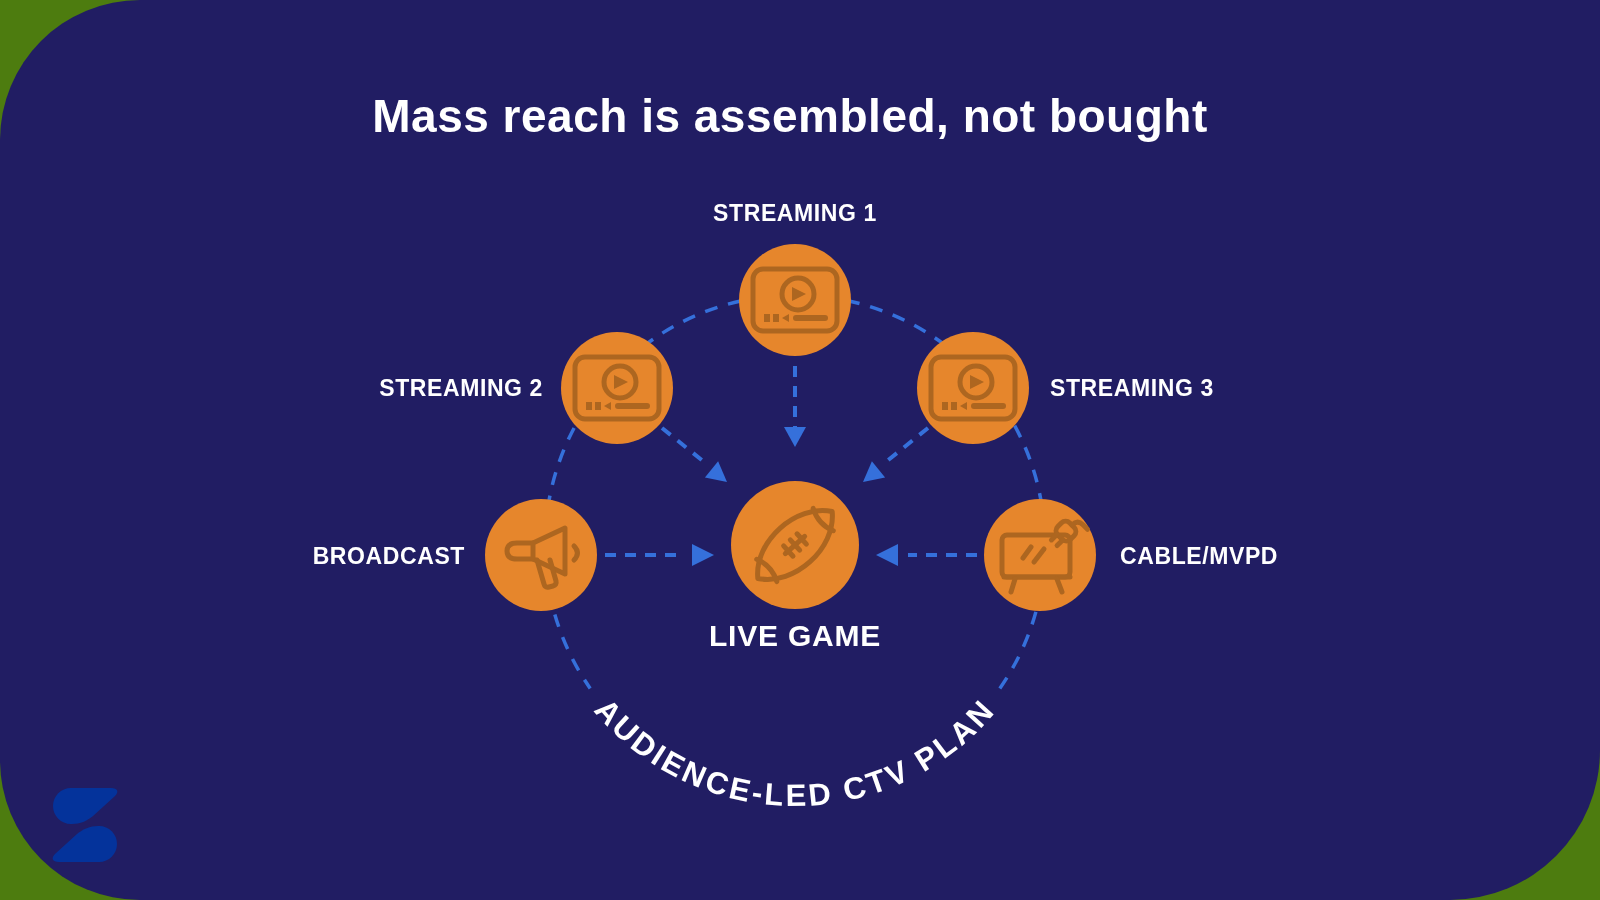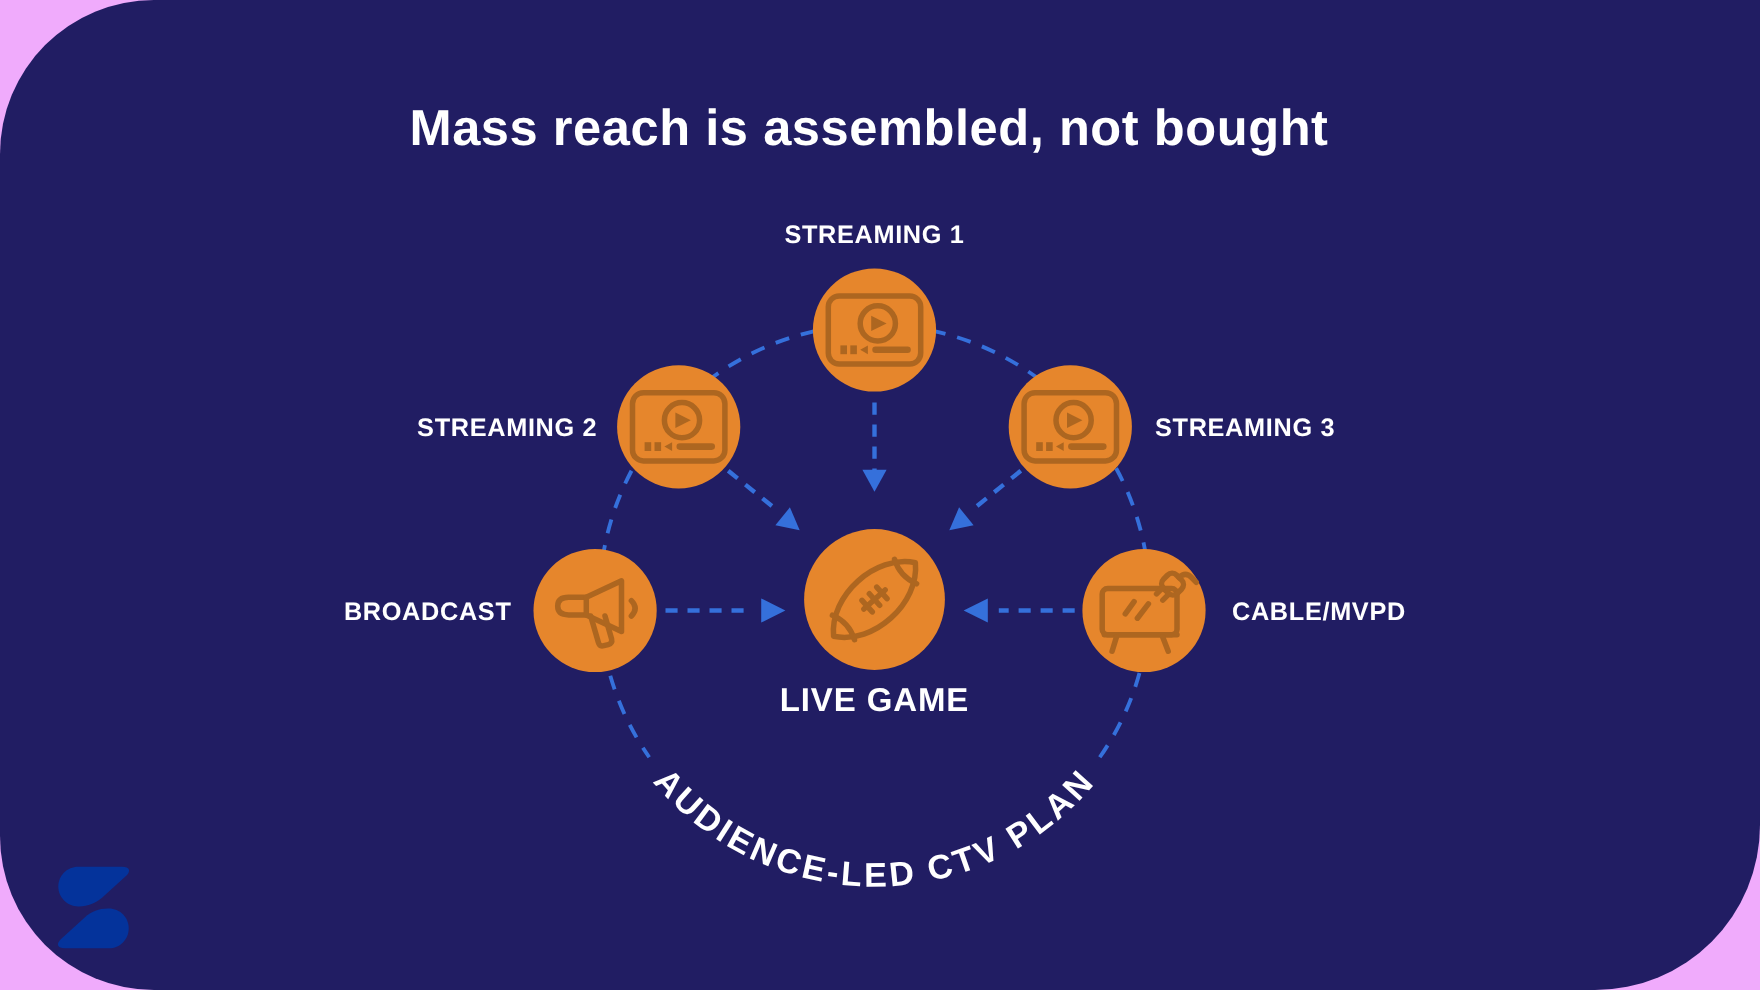--- a/index.html
+++ b/index.html
@@ -1,17 +1,17 @@
 <!DOCTYPE html>
 <html><head>
 <meta charset="utf-8">
 <style>
   html,body{margin:0;padding:0;background:#ffffff;}
   body{width:1600px;height:900px;overflow:hidden;font-family:"Liberation Sans",sans-serif;}
-  .stage{position:relative;width:1600px;height:900px;background:#f0abfc;}
+  .stage{position:relative;width:1600px;height:900px;background:#4d7c0f;}
   .canvas{position:absolute;inset:0;background:#211d63;border-radius:140px 0 150px 140px;}
   svg.diagram{position:absolute;inset:0;}
   text{font-family:"Liberation Sans",sans-serif;}
   .title-text{fill:#ffffff;font-size:46px;font-weight:700;letter-spacing:0.5px;}
   .node-label{fill:#ffffff;font-size:23px;font-weight:700;letter-spacing:0.6px;}
   .center-label{fill:#ffffff;font-size:30px;font-weight:700;letter-spacing:0.8px;}
   .ring-text{fill:#ffffff;font-size:31px;font-weight:700;letter-spacing:3px;}
   .ring-dash{fill:none;stroke:#3570db;stroke-width:3.5;stroke-dasharray:13 11;}
   .arrow-dash{fill:none;stroke:#3570db;stroke-width:4;stroke-dasharray:11 9;}
   .arrow-head{fill:#3570db;stroke:none;}

